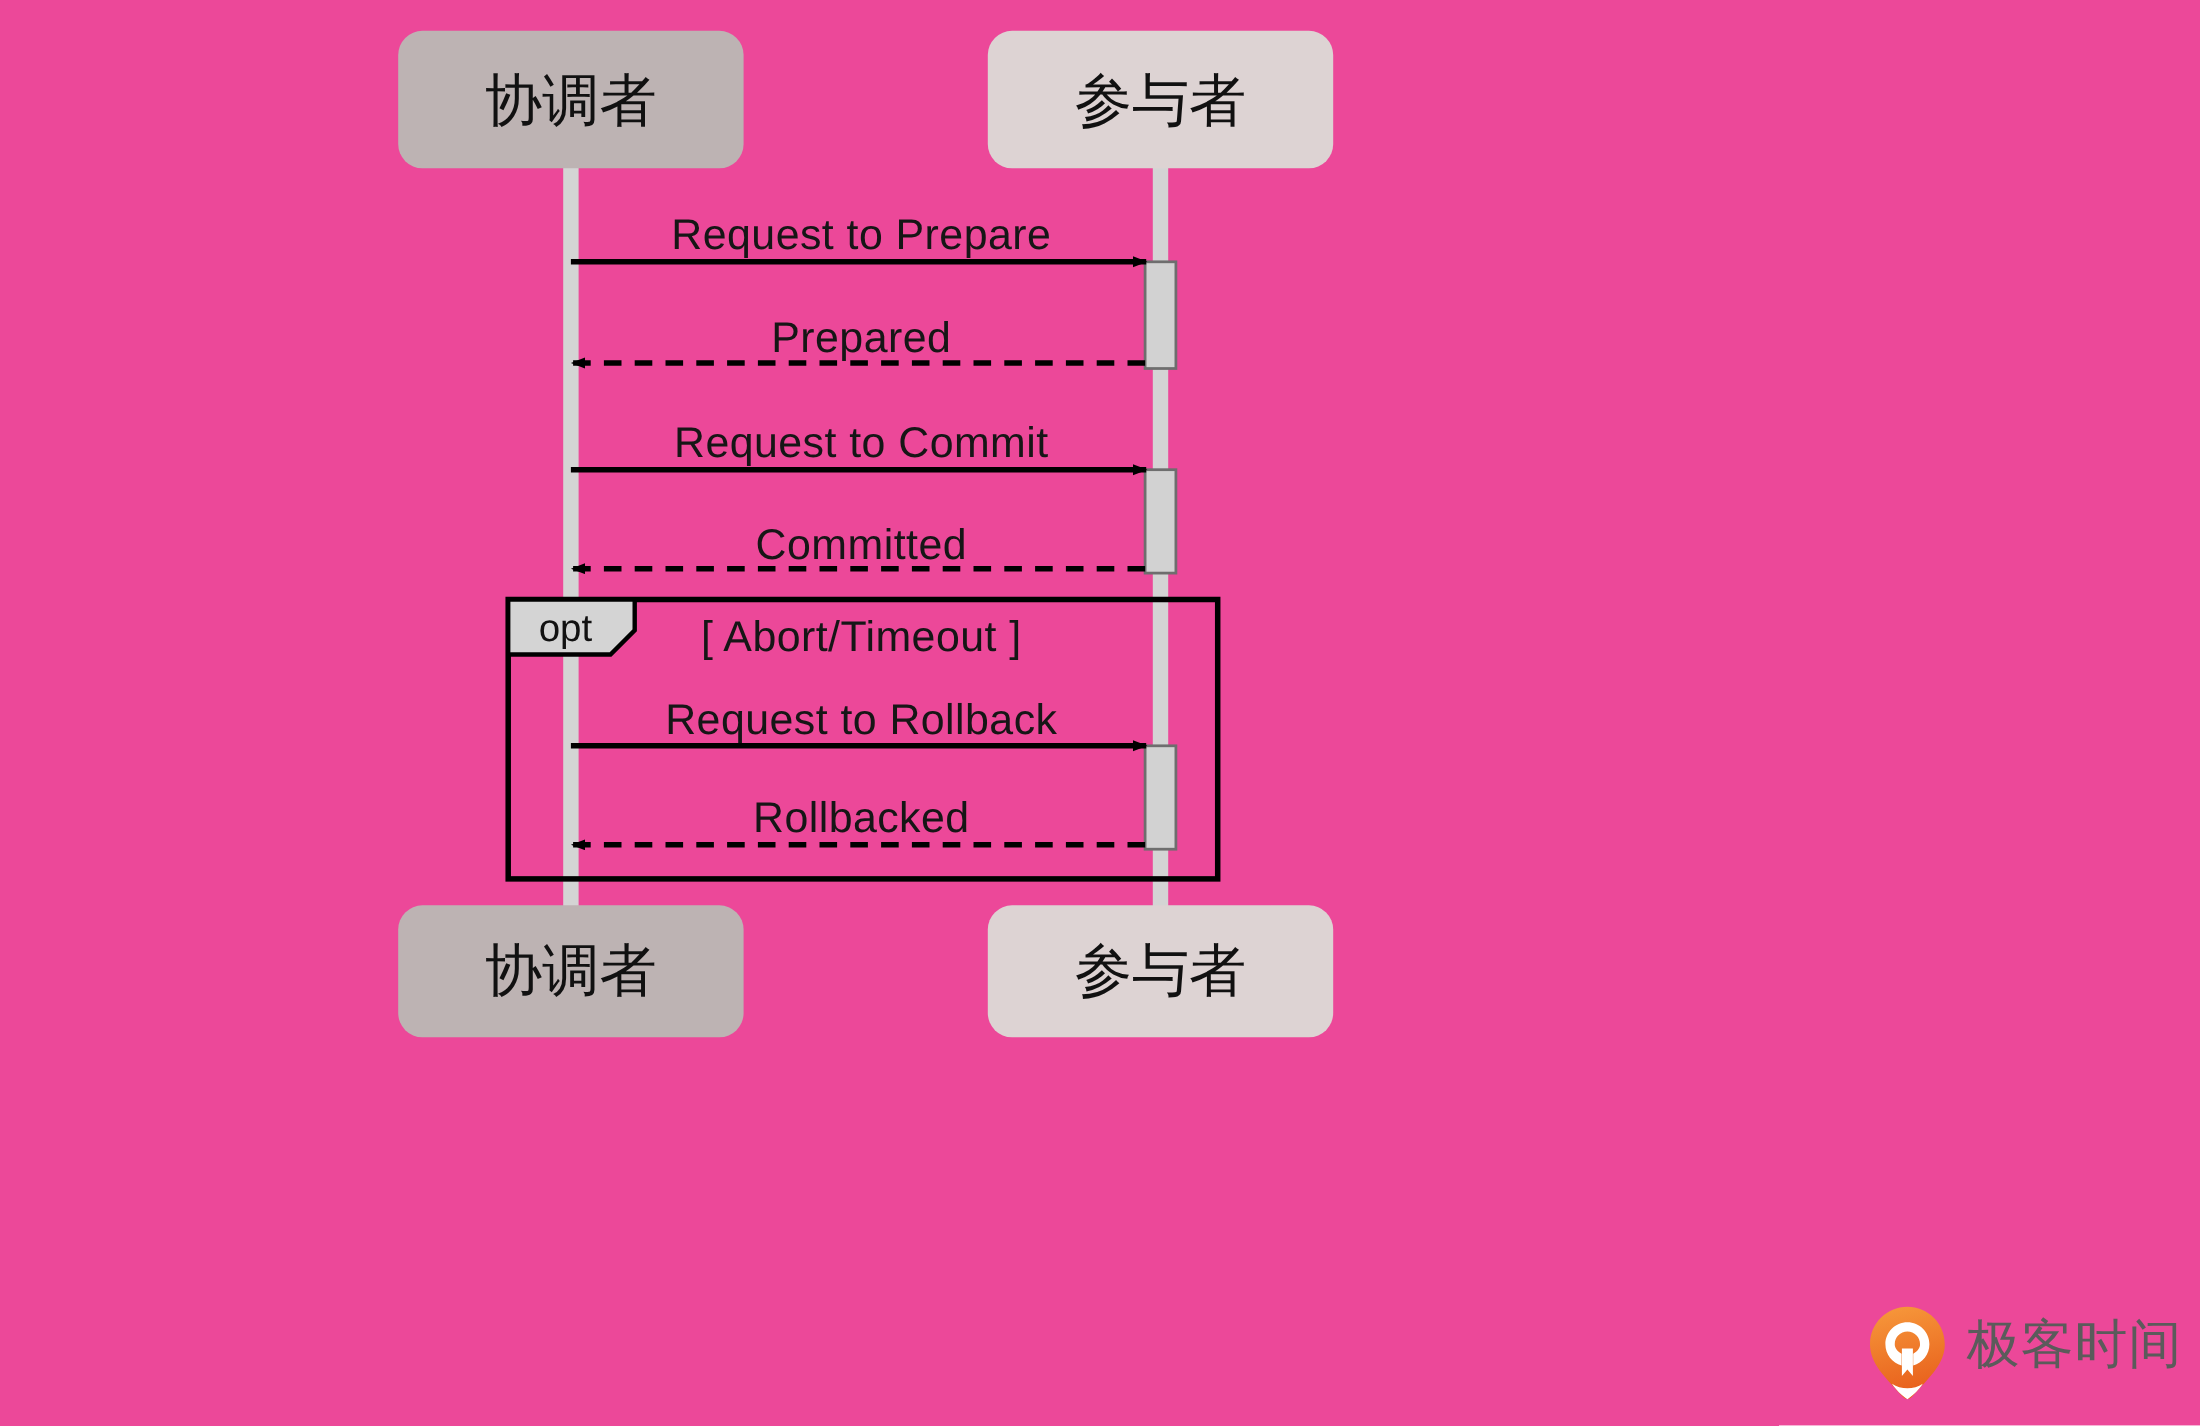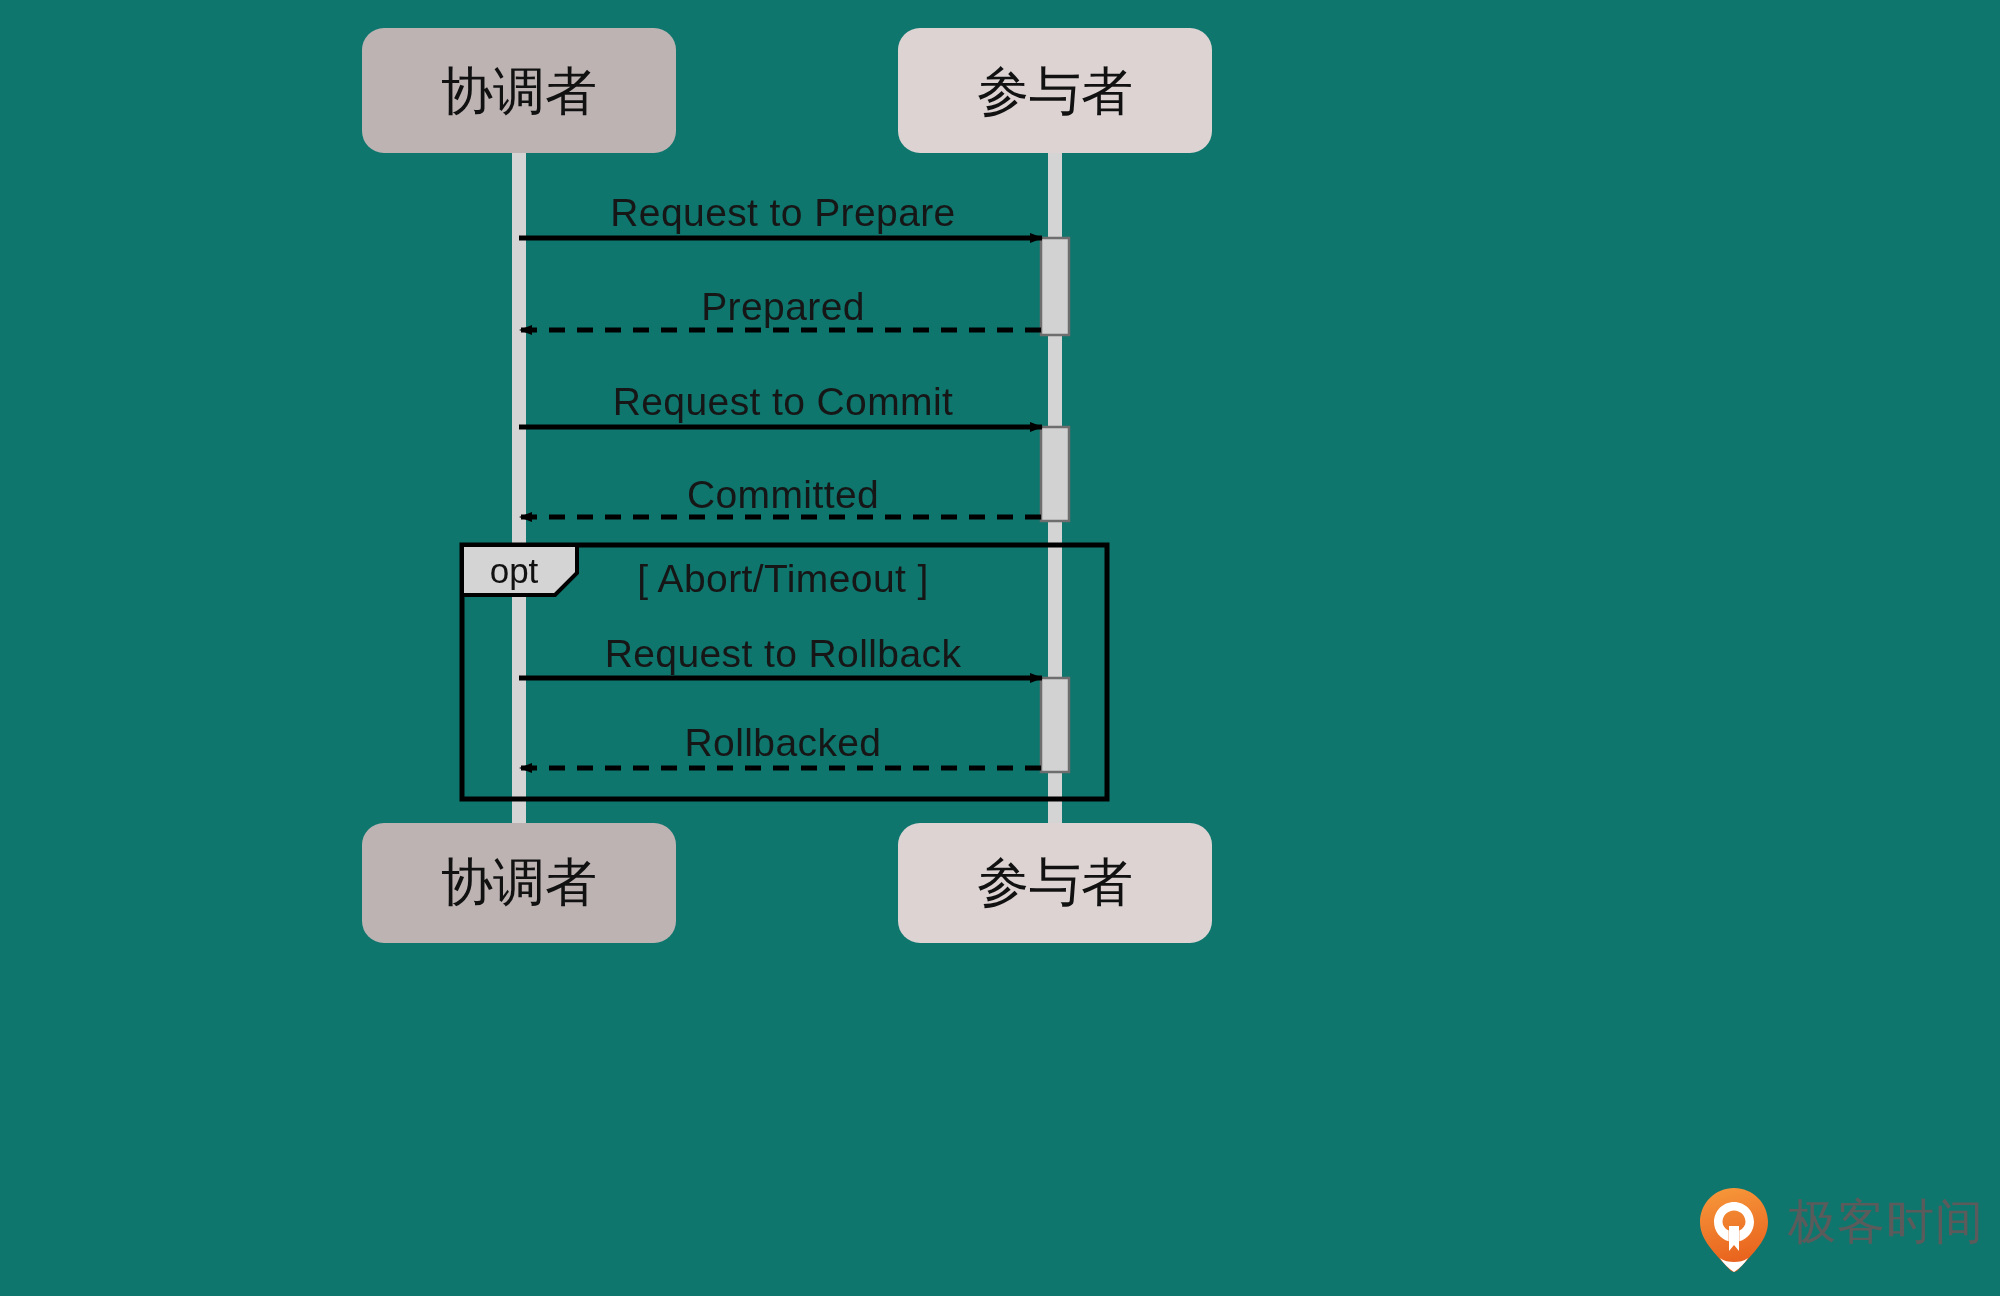--- a/index.html
+++ b/index.html
@@ -7,21 +7,21 @@
     padding: 0;
     background: #ffffff;
   }
   body {
     font-family: "Liberation Sans", "DejaVu Sans", sans-serif;
   }
   #stage {
     position: relative;
     width: 2000px;
     height: 1296px;
-    background: #0f766e;
+    background: #ec4899;
     overflow: hidden;
   }
   #diagram-svg {
     position: absolute;
     left: 0;
     top: 0;
     width: 2000px;
     height: 1296px;
     display: block;
   }

